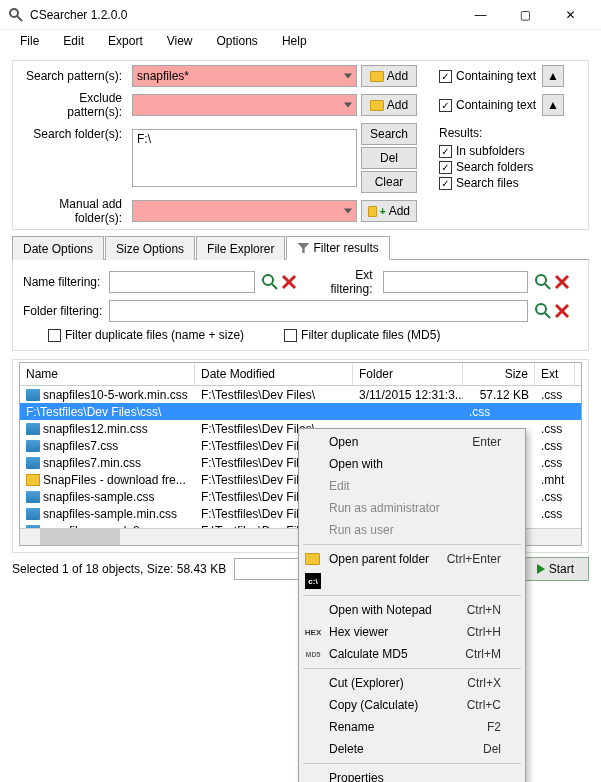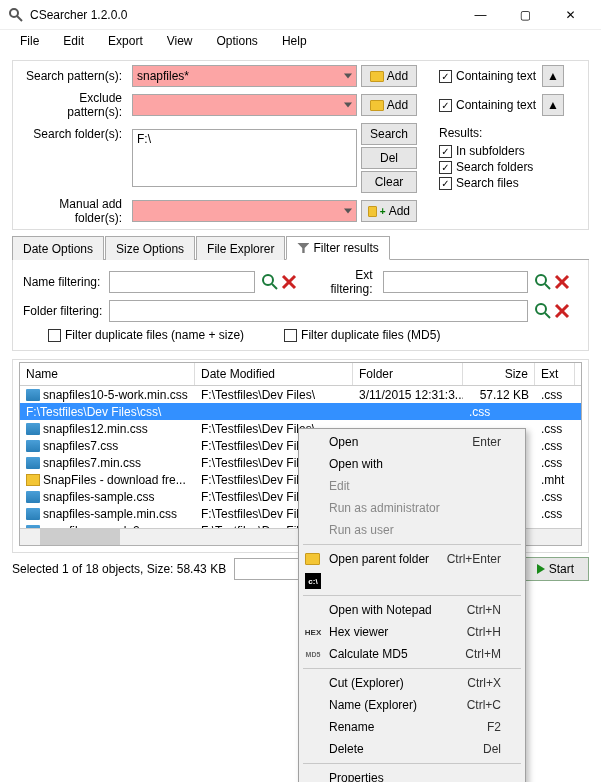--- a/index.html
+++ b/index.html
@@ -380,21 +380,21 @@
       <span class="ic md5">MD5</span>
       <span>Calculate MD5</span>
       <span class="sc">Ctrl+M</span>
     </div>
     <div class="sep"></div>
     <div class="mi">
       <span>Cut (Explorer)</span>
       <span class="sc">Ctrl+X</span>
     </div>
     <div class="mi">
-      <span>Name (Explorer)</span>
+      <span>Copy (Calculate)</span>
       <span class="sc">Ctrl+C</span>
     </div>
     <div class="mi">
       <span>Rename</span>
       <span class="sc">F2</span>
     </div>
     <div class="mi">
       <span>Delete</span>
       <span class="sc">Del</span>
     </div>

